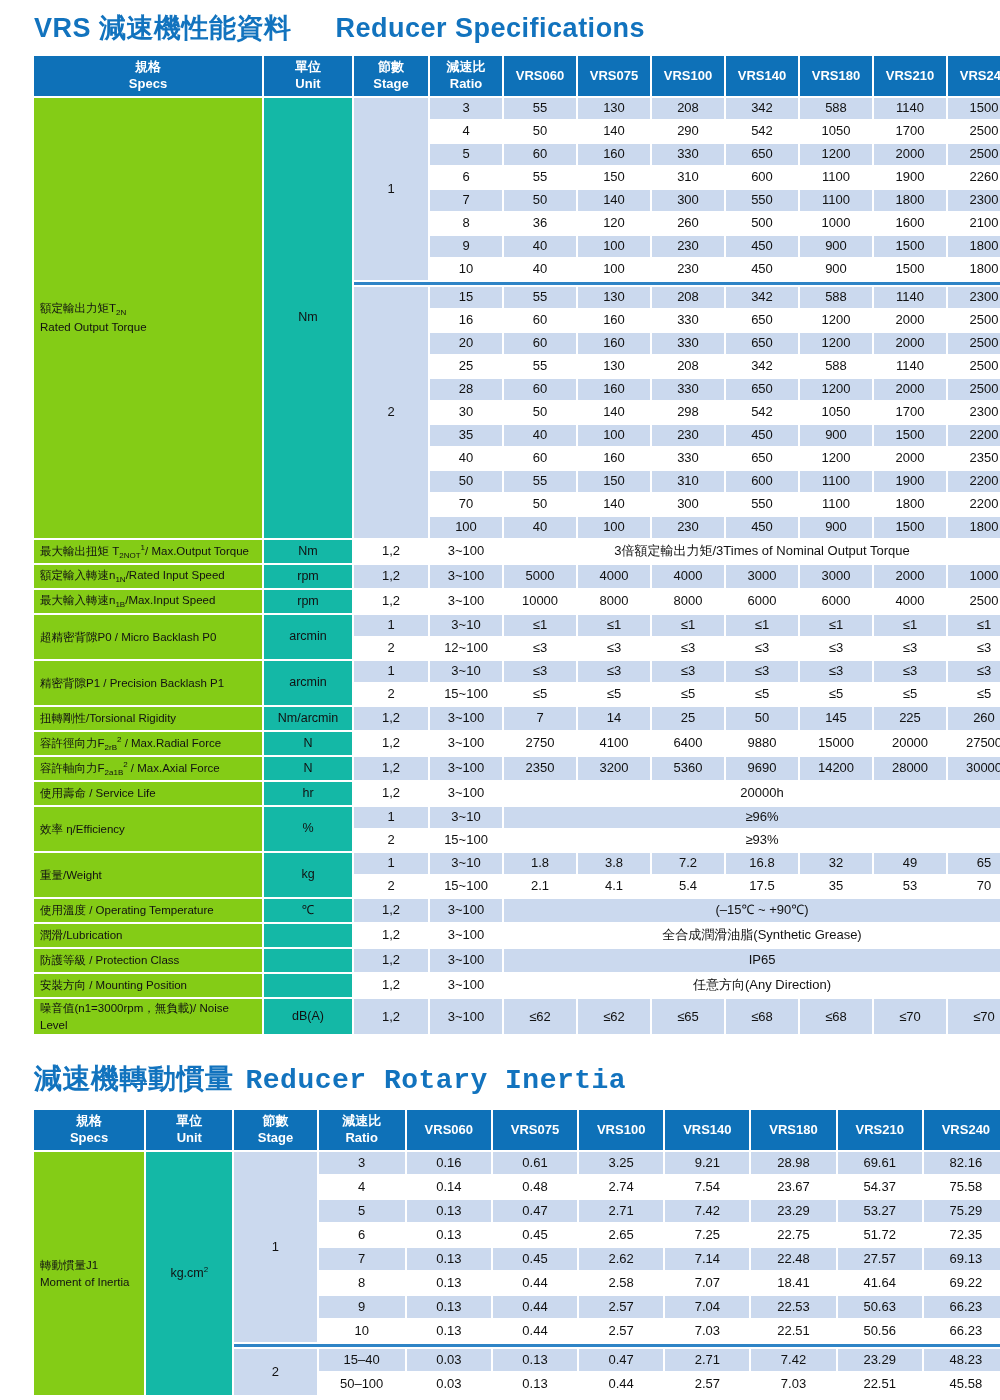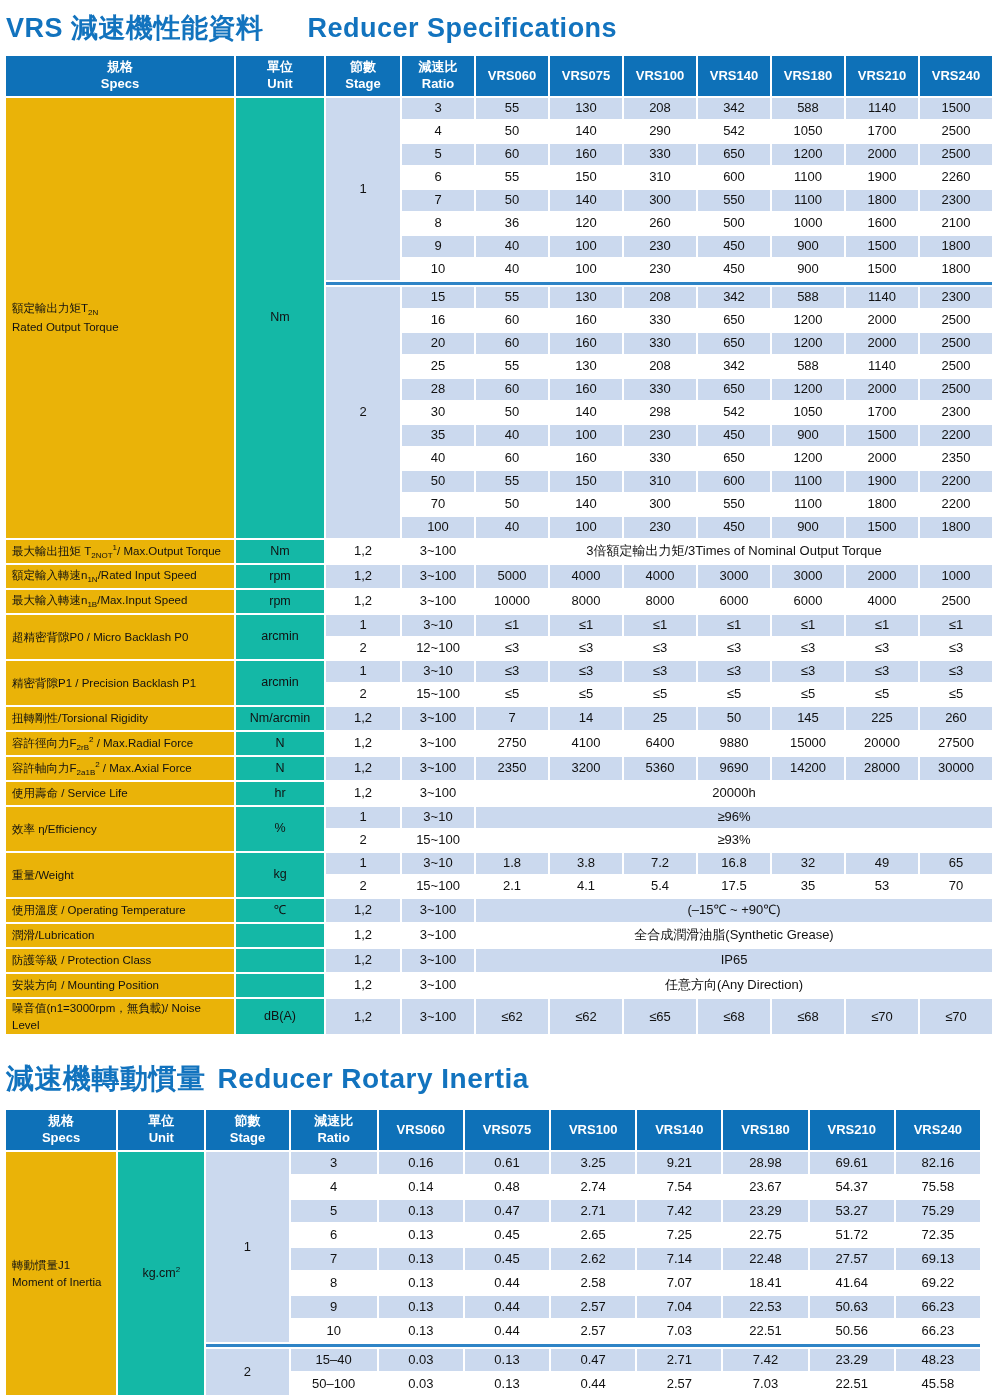--- a/index.html
+++ b/index.html
@@ -1,30 +1,30 @@
 <!DOCTYPE html>
 <html><head>
 <meta charset="utf-8">
 <style>
   html,body{margin:0;padding:0;background:#fff;}
   body{font-family:"Liberation Sans",sans-serif;color:#111;}
-  .page{width:1000px;height:1400px;box-sizing:border-box;padding:6px 14px 0 4px;overflow:hidden;}
+  .page{width:1000px;height:1400px;box-sizing:border-box;padding:6px 14px 0 32px;overflow:hidden;}
 
   .title{margin:4px 0 8px 2px;font-size:27px;font-weight:bold;color:#1273be;letter-spacing:0.5px;}
   .title .en{margin-left:44px;}
-  .title2{margin:24px 0 10px 2px;font-size:28px;}
+  .title2{margin:24px 0 10px 2px;font-size:28px;font-family:Liberation Mono, monospace;}
   .title2 .en{margin-left:12px;}
 
   table{border-collapse:separate;border-spacing:2px;table-layout:fixed;}
   .t1{width:990px;}
   .t2{width:978px;}
   th.hdr{background:#0e71b8;color:#fff;font-size:13px;font-weight:bold;height:40px;line-height:1.3;text-align:center;padding:0;}
   td{font-size:13px;text-align:center;height:21px;padding:0;line-height:1.1;}
   .t2 td{height:22px;}
-  td.spec{text-align:left;padding:1px 6px;font-size:11.5px;line-height:1.45;background:#eab308;}
+  td.spec{text-align:left;padding:1px 6px;font-size:11.5px;line-height:1.45;background:#84cc16;}
   td.unit{background:#14b8a6;font-size:12.5px;}
   tr.light td.stage,tr.light td.ratio,tr.light td.val,tr.light td.span{background:#cbd9ee;}
   tr.white td.stage,tr.white td.ratio,tr.white td.val,tr.white td.span{background:#fff;}
   td.divider{background:#2e84c6;height:3px;padding:0;}
   sub{font-size:8px;}
   sup{font-size:8px;}
 </style>
 </head>
 <body>
 

